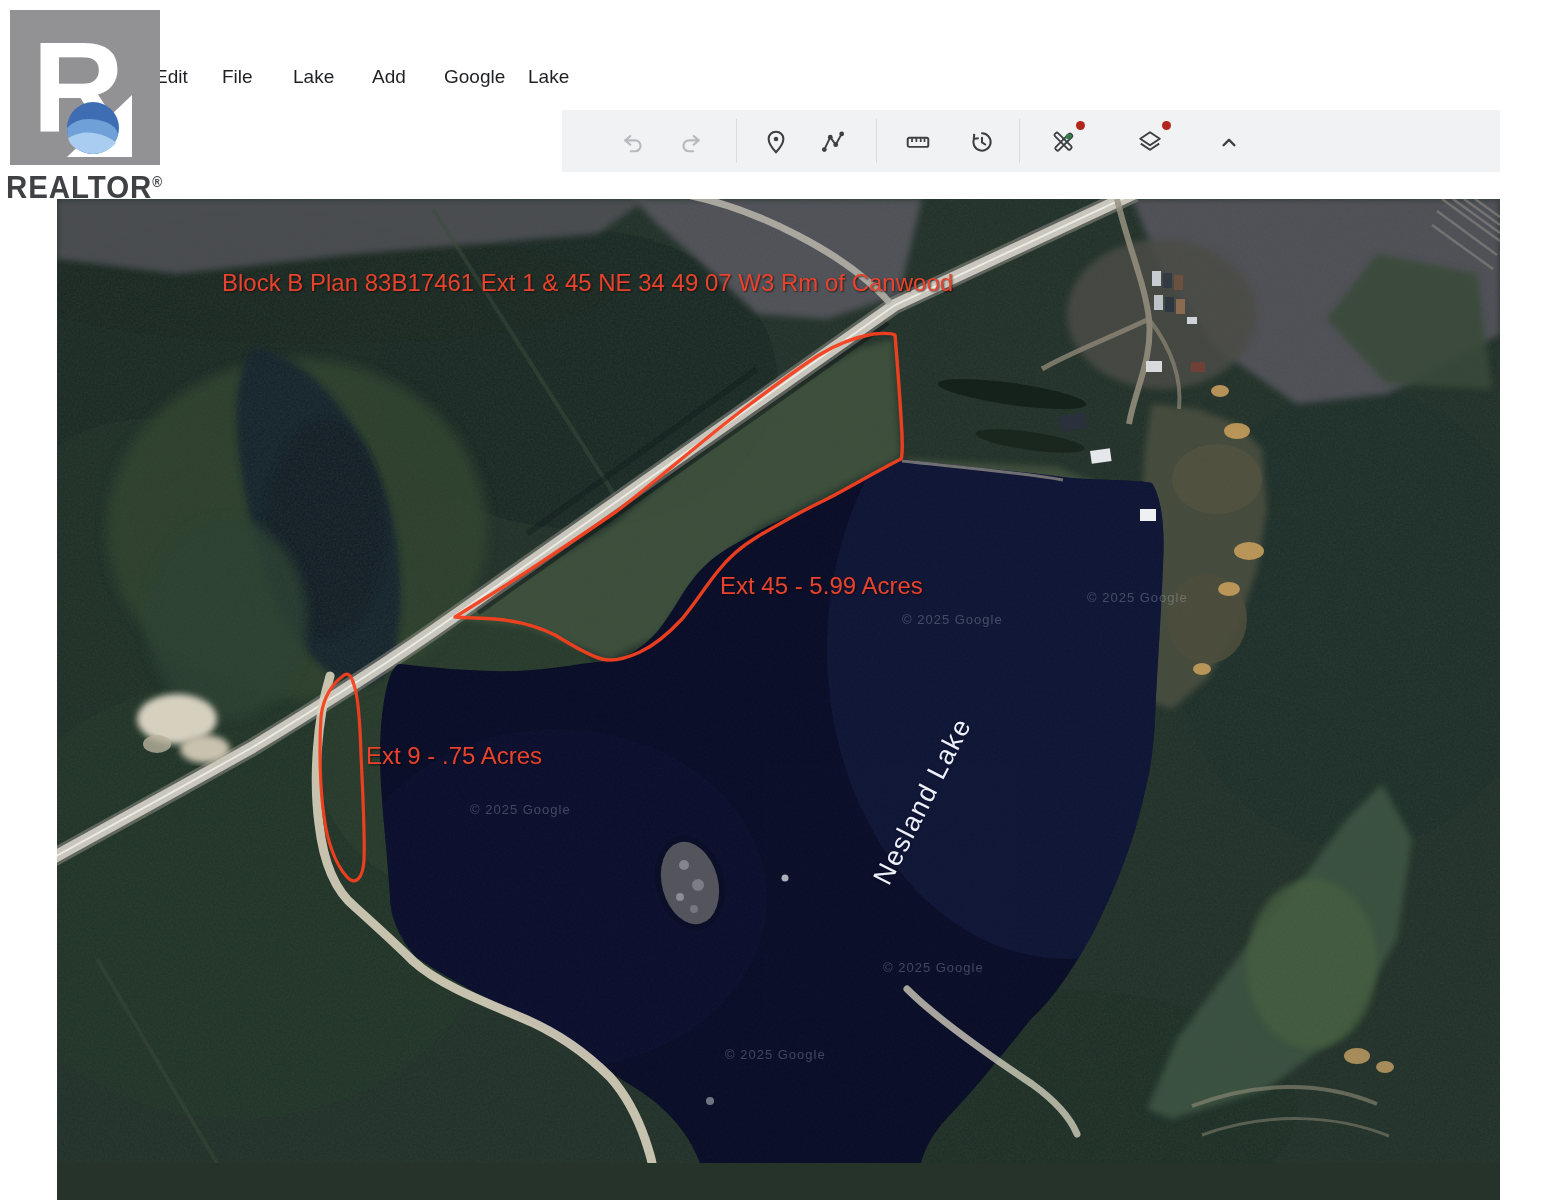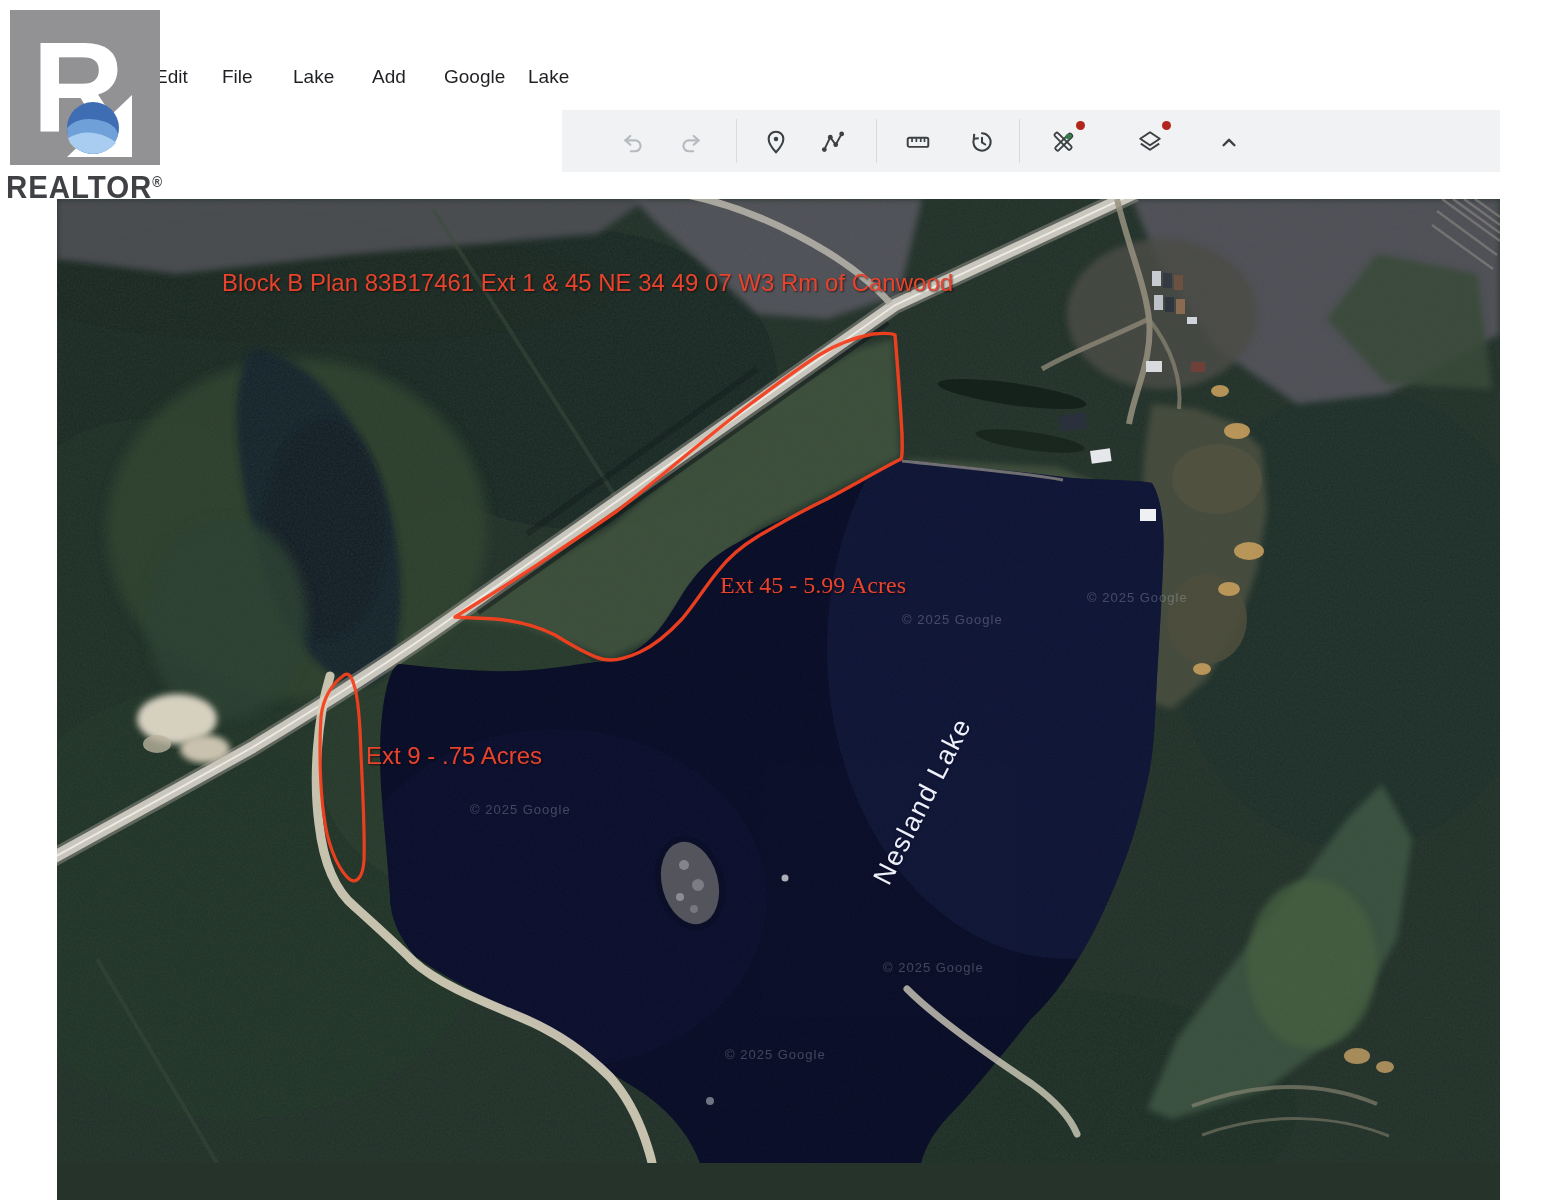--- a/index.html
+++ b/index.html
@@ -20,21 +20,21 @@
        font-family:"Liberation Sans",sans-serif;}
   #search-input::placeholder{color:#9aa0a6;}
   .tb-icon{top:129px;width:26px;height:26px;z-index:16;}
   .tb-div{top:119px;width:1px;height:44px;background:#d9dbde;z-index:16;}
   .notif-dot{width:9px;height:9px;border-radius:50%;z-index:17;}
 
   
   #map{left:57px;top:199px;width:1443px;height:1100px;overflow:hidden;z-index:5;background:#26332a;}
   .red-label{color:#e8432d;font-size:24px;text-shadow:1px 1px 2px rgba(20,0,0,.65);white-space:nowrap;z-index:8;}
   #map-title{left:165px;top:70px;}
-  #ext45-label{left:663px;top:373px;font-family:Liberation Serif, serif;}
+  #ext45-label{left:663px;top:373px;}
   #ext1-label{left:309px;top:543px;}
   #lake-label{left:838px;top:660px;color:#edf0f8;font-size:27px;font-weight:500;letter-spacing:1.5px;
        transform:rotate(-63deg);transform-origin:0 100%;text-shadow:0 0 3px rgba(5,8,40,.8);white-space:nowrap;z-index:8;}
   .wm{font-size:13px;color:rgba(205,210,228,.28);white-space:nowrap;z-index:7;letter-spacing:1px;}
 </style>
 </head>
 <body>
 
 <div id="page">
 

